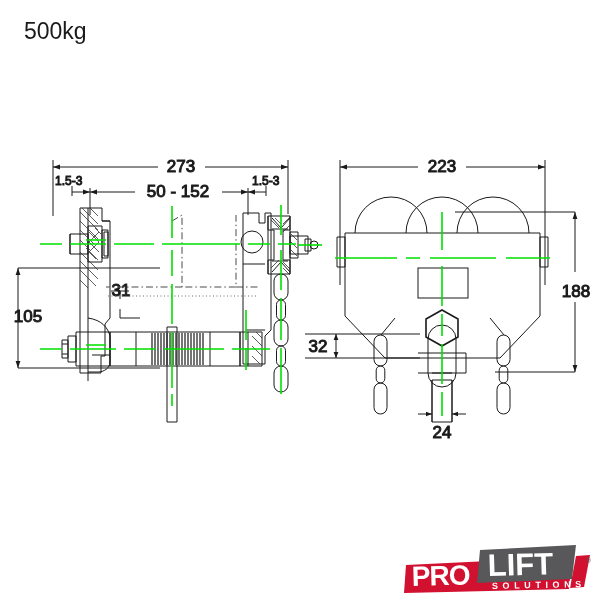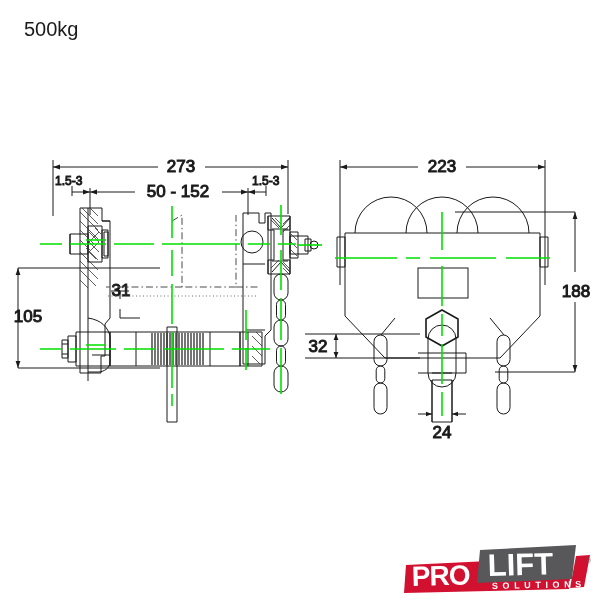--- a/index.html
+++ b/index.html
@@ -16,21 +16,21 @@
     width: 600px;
     height: 600px;
     background: #ffffff;
     overflow: hidden;
   }
   #capacity-label {
     position: absolute;
     left: 24px;
     top: 18px;
     font-family: "Liberation Sans", sans-serif;
-    font-size: 20px;
+    font-size: 23px;
     color: #1a1a1a;
     letter-spacing: 0px;
     white-space: nowrap;
   }
   #drawing-svg {
     position: absolute;
     left: 0;
     top: 0;
     width: 600px;
     height: 600px;

